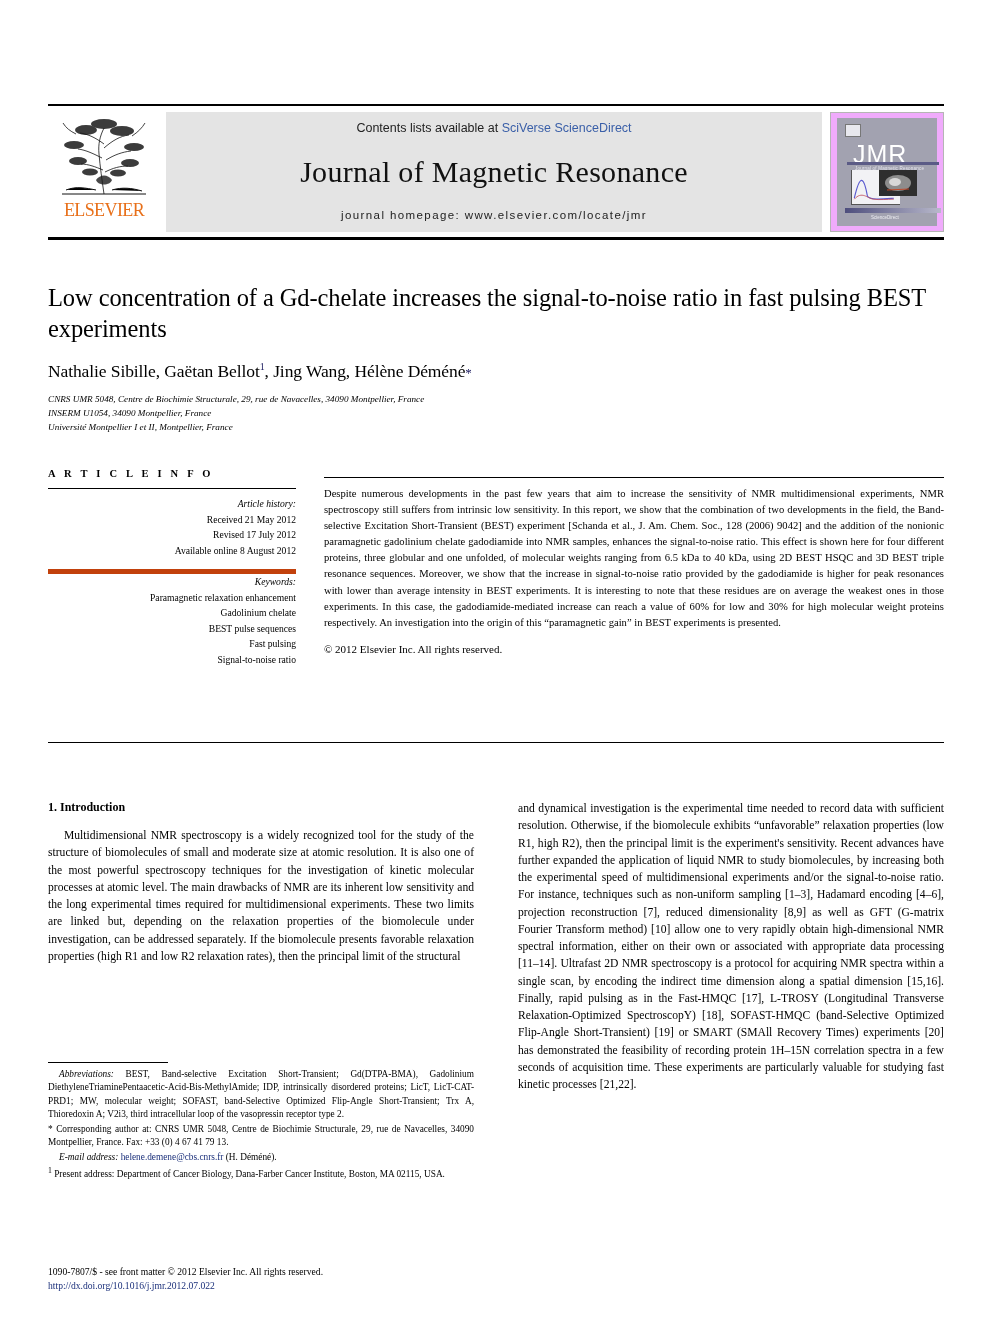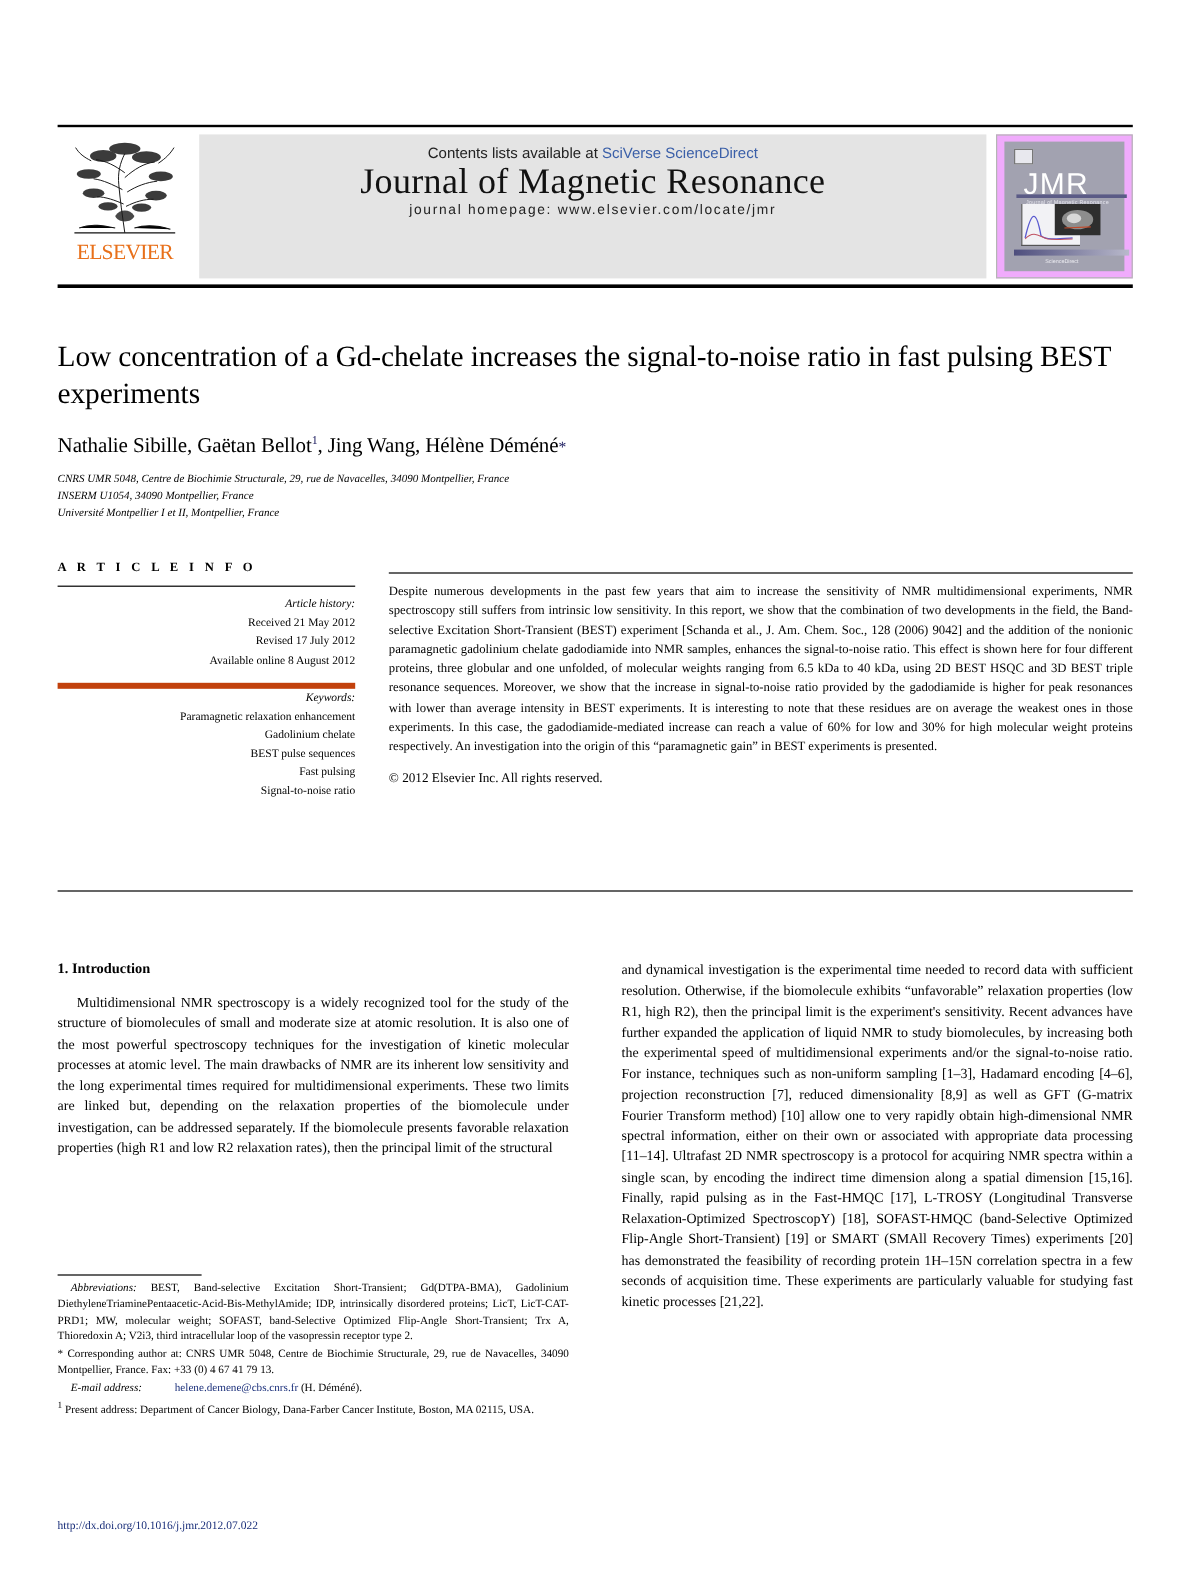--- a/index.html
+++ b/index.html
@@ -75,21 +75,21 @@
     margin-top: 1px;
   }
   .journal-band {
     flex: 1 1 auto;
     background: #e4e4e4;
     margin-left: 6px;
     margin-right: 8px;
     display: flex;
     flex-direction: column;
     align-items: center;
-    justify-content: flex-start;
+    justify-content: space-between;
     padding: 9px 0 11px 0;
     box-sizing: border-box;
   }
   .contents-line {
     font-family: "Liberation Sans", sans-serif;
     font-size: 12.5px;
     color: #222;
   }
   .contents-line .sd-link { color: #3a5fa8; }
   .journal-name {
@@ -294,21 +294,21 @@
   .fn-rule { width: 120px; border-top: 1px solid #000; margin-bottom: 5px; }
   .fn {
     font-size: 9.3px;
     line-height: 1.45;
     text-align: justify;
     font-family: "Liberation Serif", serif;
     margin: 0 0 1px 0;
   }
   .fn.indent { text-indent: 11px; }
   .fn .it { font-style: italic; }
-  .link { color: #1a2f7a; margin-left: 25px; }
+  .link { color: #1a2f7a; }
 
   .footer {
     position: absolute;
     left: 48px;
     top: 1265px;
     width: 500px;
     font-size: 9.6px;
     line-height: 1.5;
     font-family: "Liberation Serif", serif;
   }
@@ -464,16 +464,17 @@
       <a class="link" href="#" style="text-decoration:none">helene.demene@cbs.cnrs.fr</a>
       <span>(H. Déméné).</span>
     </p>
     <p class="fn">
       <sup>1</sup>
       <span>Present address: Department of Cancer Biology, Dana-Farber Cancer Institute, Boston, MA 02115, USA.</span>
     </p>
   </div>
 
   <div class="footer">
+    <div>1090-7807/$ - see front matter © 2012 Elsevier Inc. All rights reserved.</div>
     <a class="doi" href="#" style="text-decoration:none">http://dx.doi.org/10.1016/j.jmr.2012.07.022</a>
   </div>
 
 </div>
 
 </body></html>

